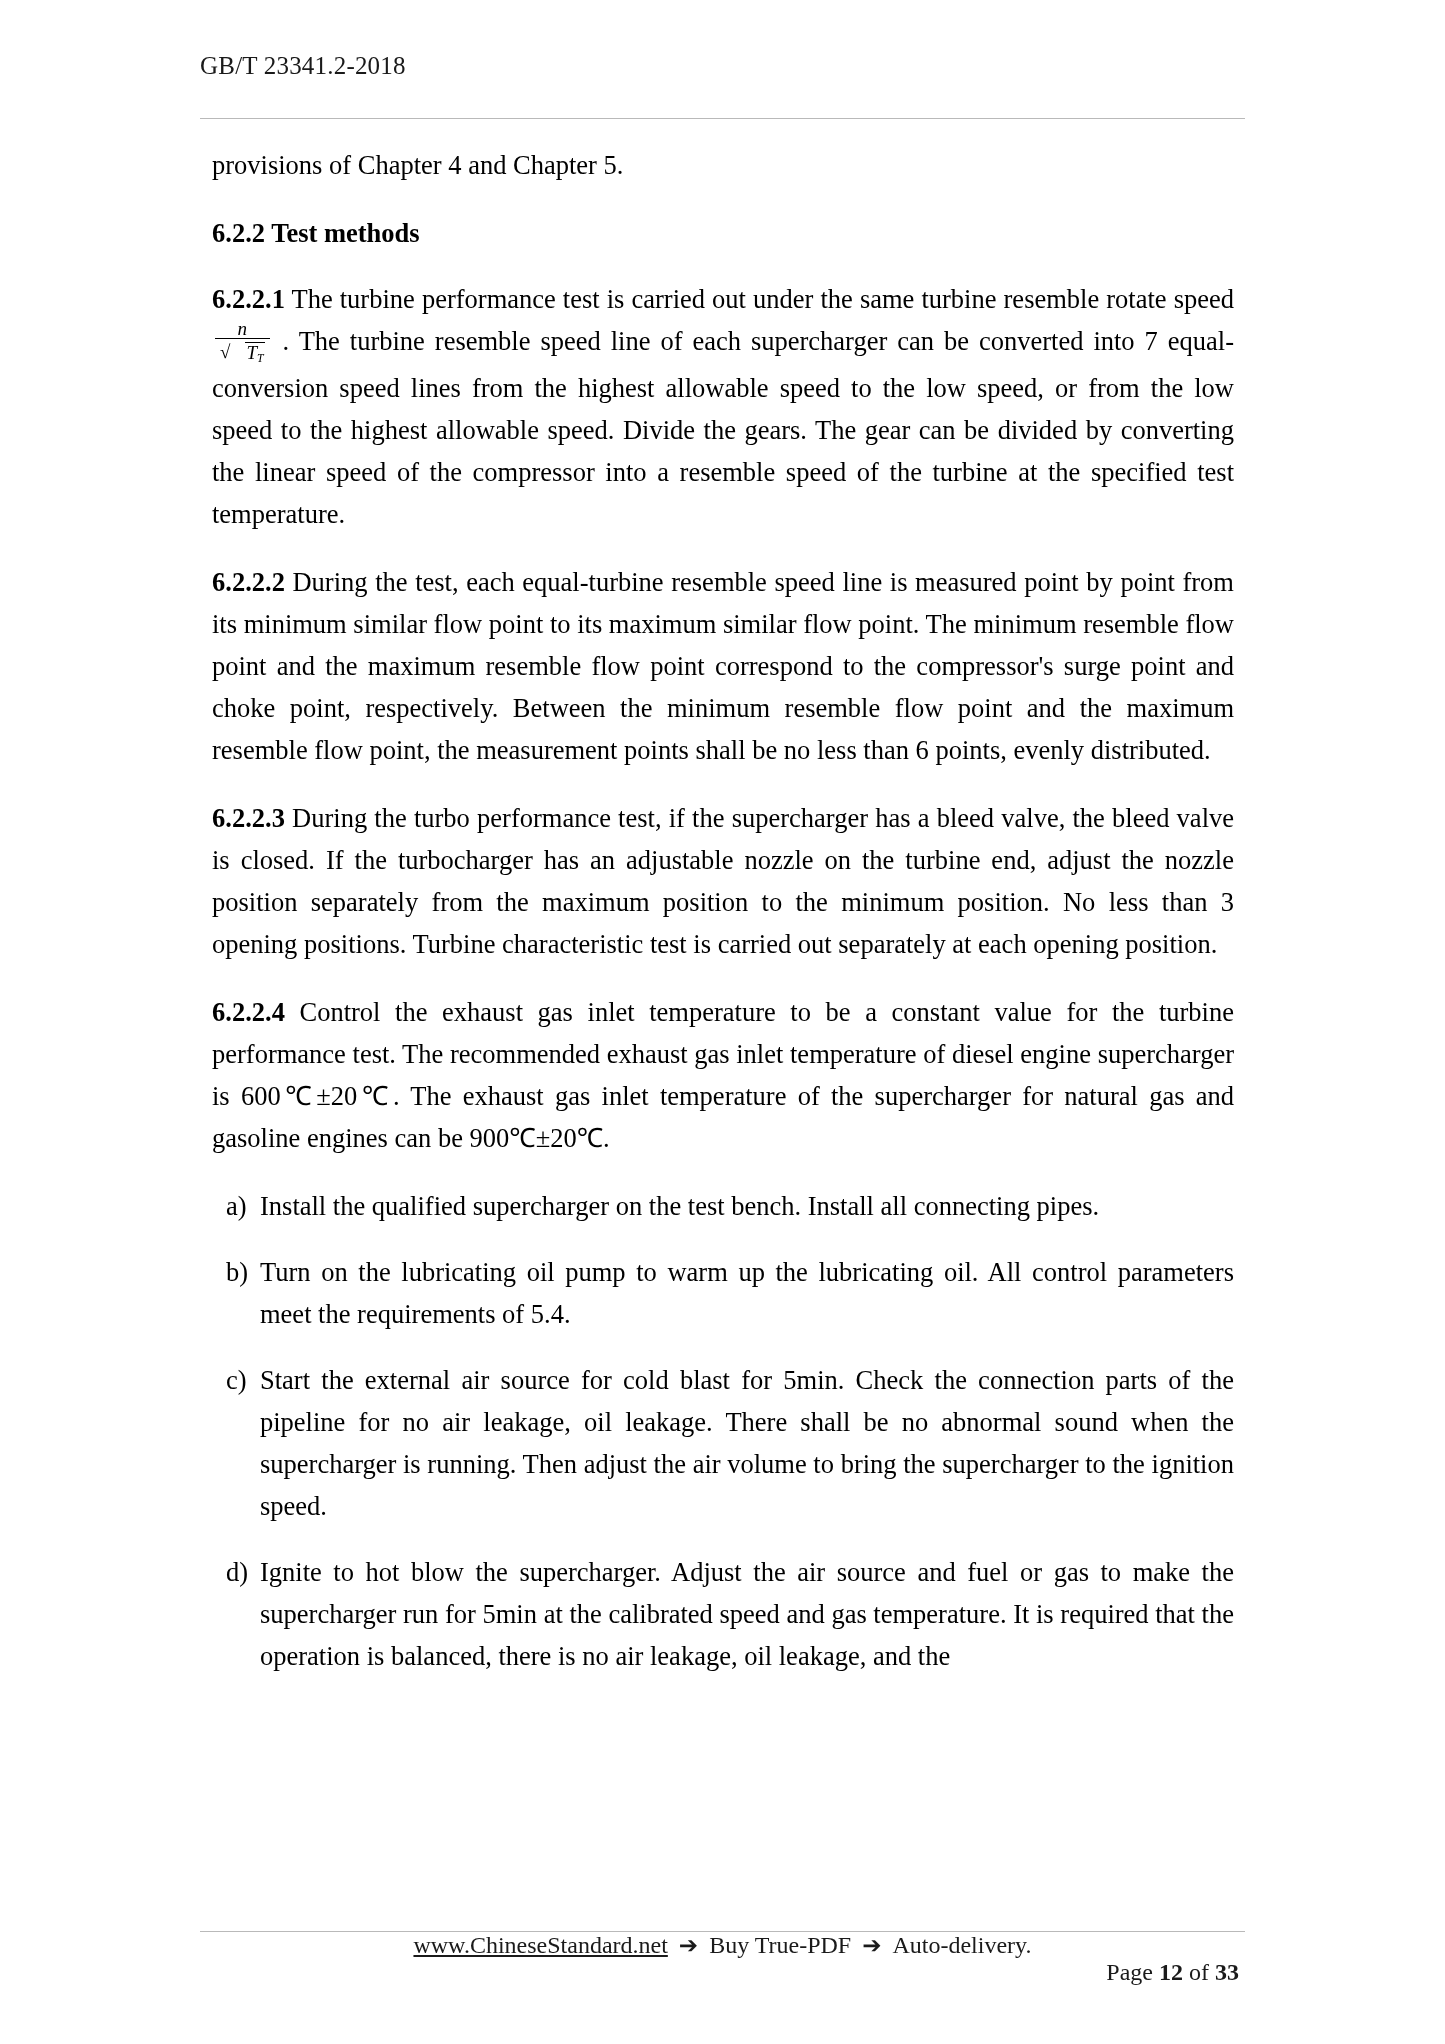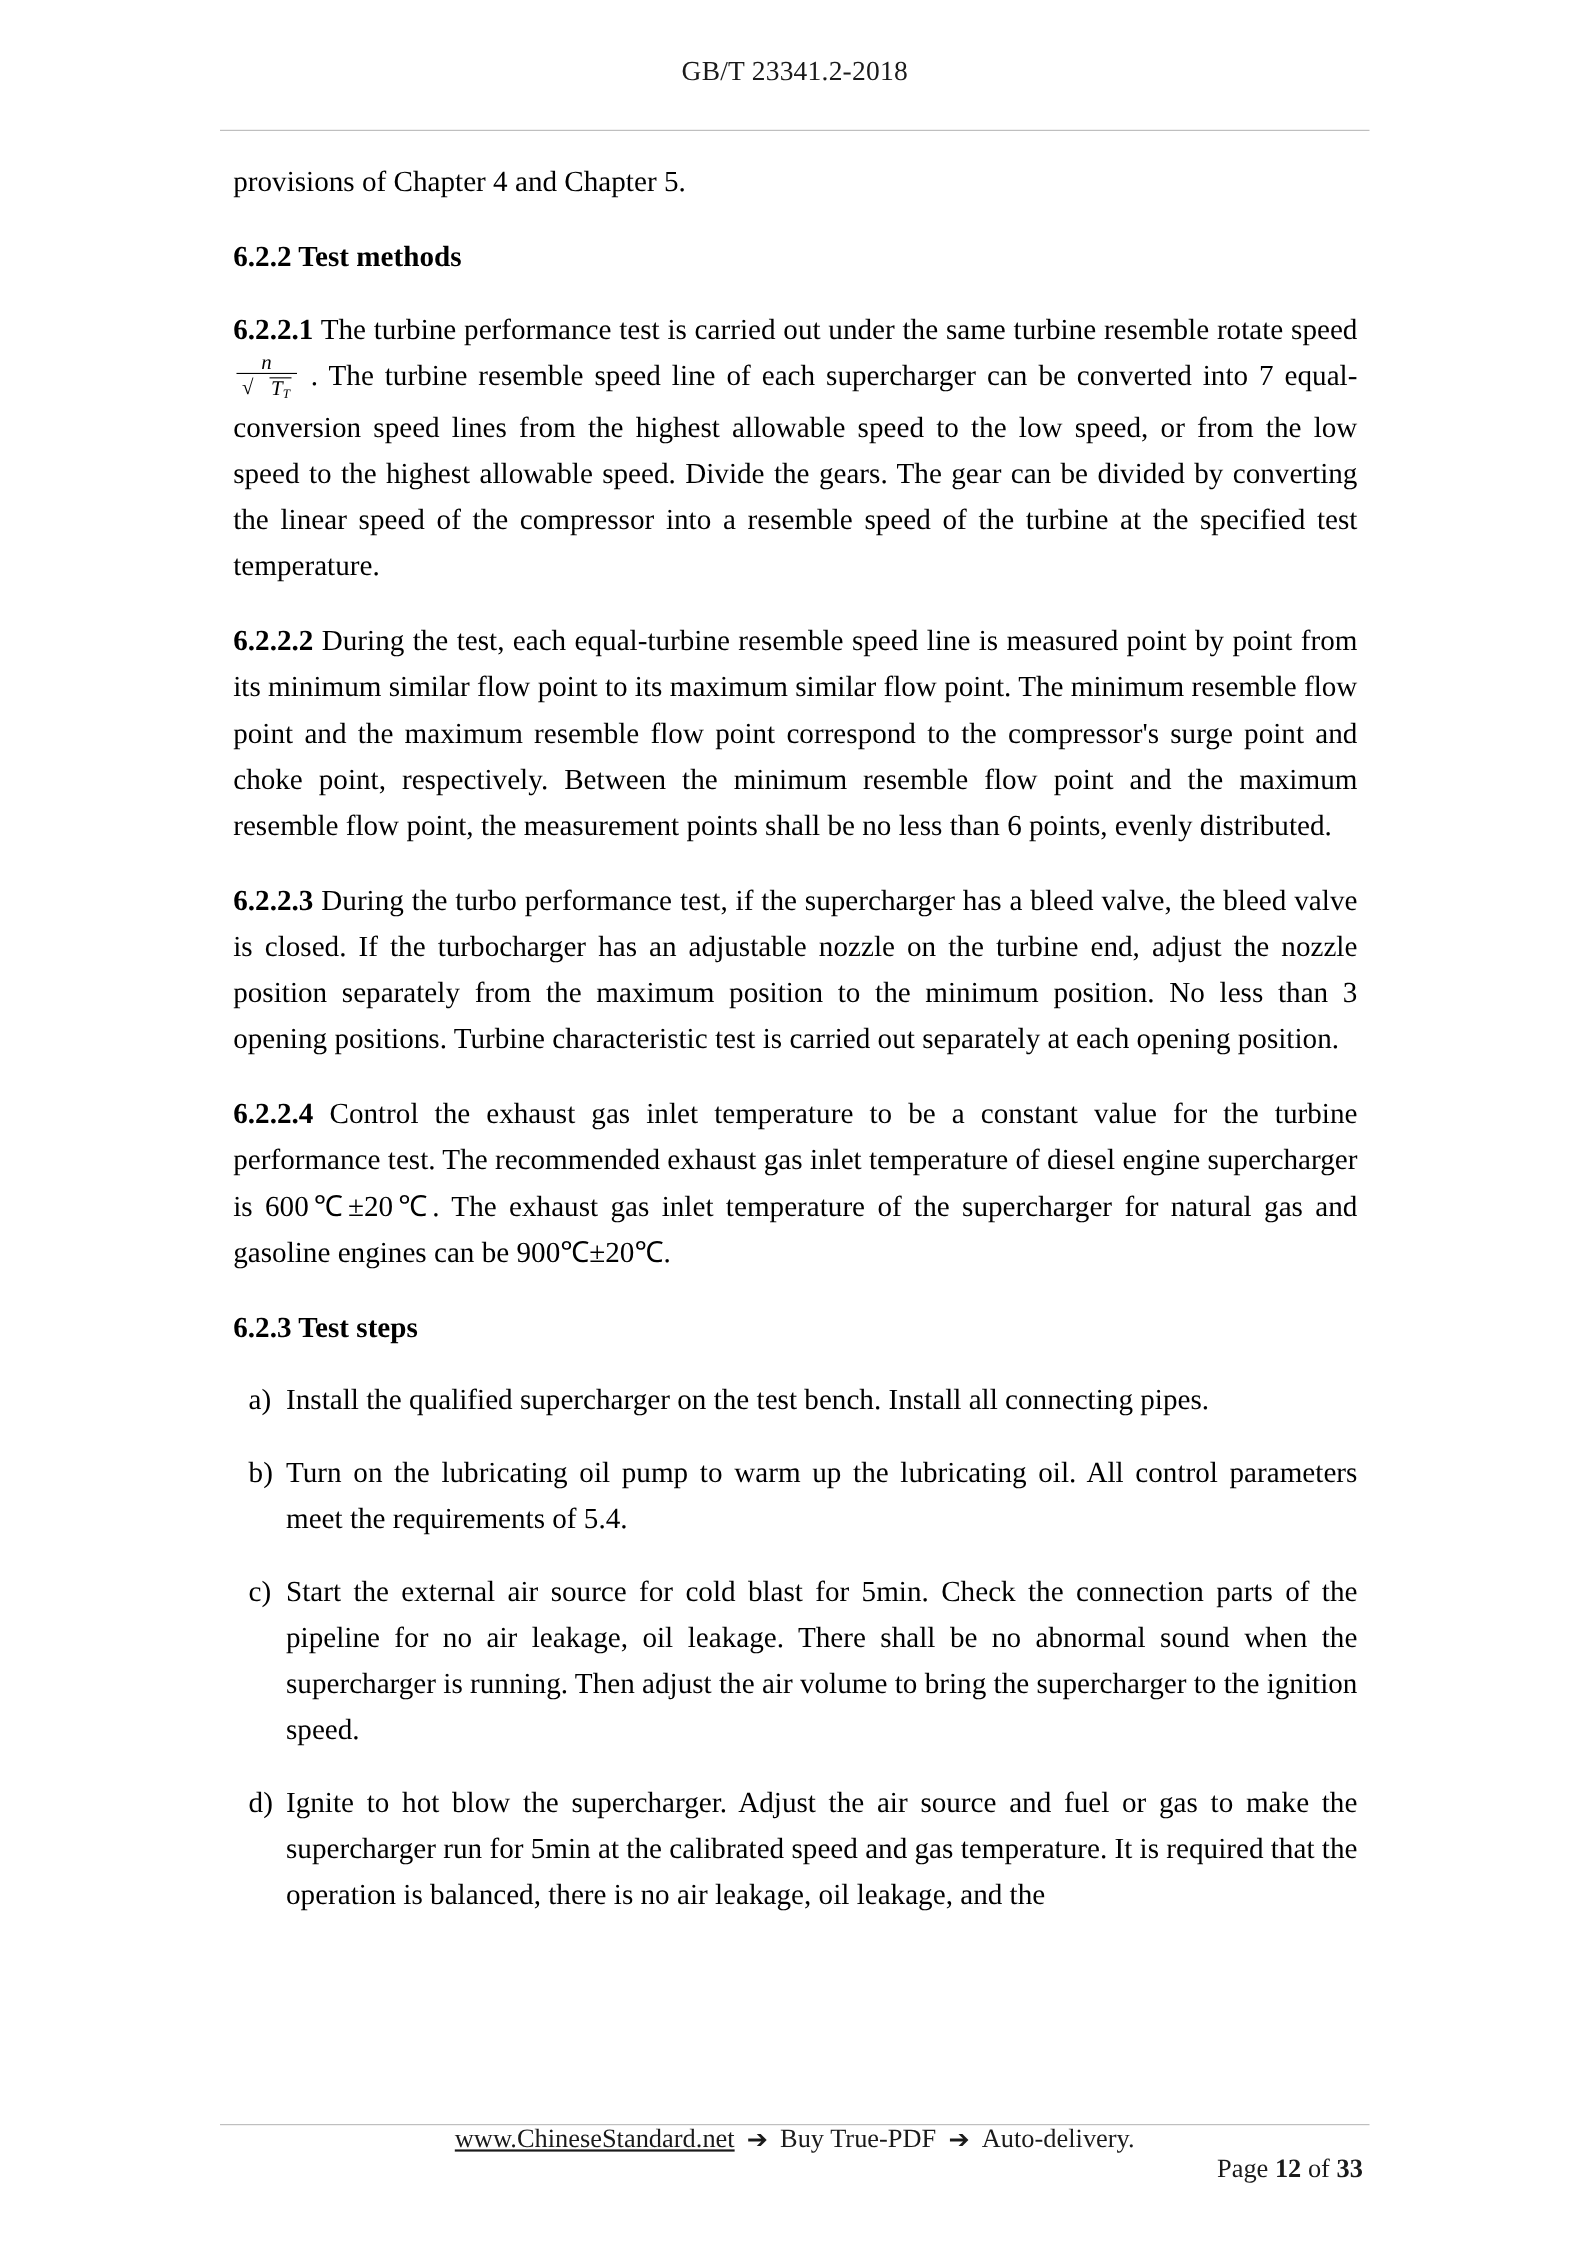--- a/index.html
+++ b/index.html
@@ -19,21 +19,21 @@
     width: 1445px;
     height: 2044px;
     box-sizing: border-box;
     padding: 0;
   }
   .header {
     position: absolute;
     top: 52px;
     left: 200px;
     right: 200px;
-    text-align: center;
+    text-align: left;
     font-size: 25px;
     letter-spacing: 0.2px;
     color: #1a1a1a;
   }
   .header-rule {
     position: absolute;
     top: 118px;
     left: 200px;
     width: 1045px;
     border-top: 1px solid #b9b9b9;
@@ -191,23 +191,20 @@
     <p class="para">
       <span class="num">6.2.2.3</span>
       <span>During the turbo performance test, if the supercharger has a bleed valve, the bleed valve is closed. If the turbocharger has an adjustable nozzle on the turbine end, adjust the nozzle position separately from the maximum position to the minimum position. No less than 3 opening positions. Turbine characteristic test is carried out separately at each opening position.</span>
     </p>
 
     <p class="para">
       <span class="num">6.2.2.4</span>
       <span>Control the exhaust gas inlet temperature to be a constant value for the turbine performance test. The recommended exhaust gas inlet temperature of diesel engine supercharger is 600℃±20℃. The exhaust gas inlet temperature of the supercharger for natural gas and gasoline engines can be 900℃±20℃.</span>
     </p>
 
-    <div class="heading">
-      <span>6.2.3 Test steps</span>
-    </div>
 
 
     <div class="list-item">
       <span class="marker">a)</span>
       <span>Install the qualified supercharger on the test bench. Install all connecting pipes.</span>
     </div>
 
     <div class="list-item">
       <span class="marker">b)</span>
       <span>Turn on the lubricating oil pump to warm up the lubricating oil. All control parameters meet the requirements of 5.4.</span>

